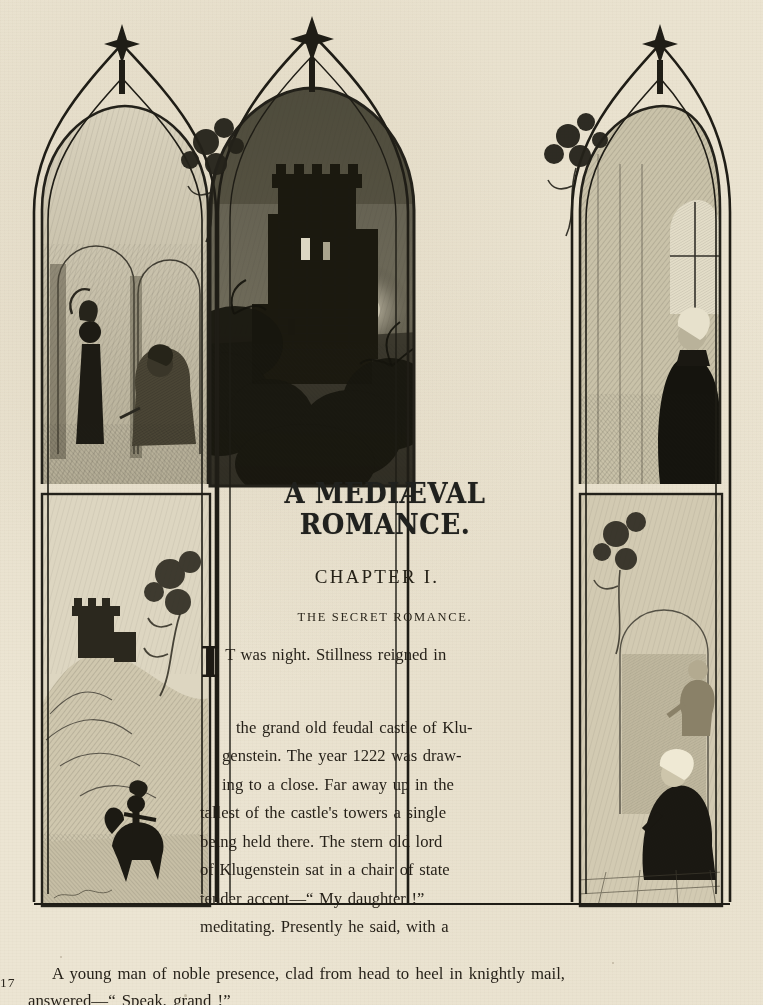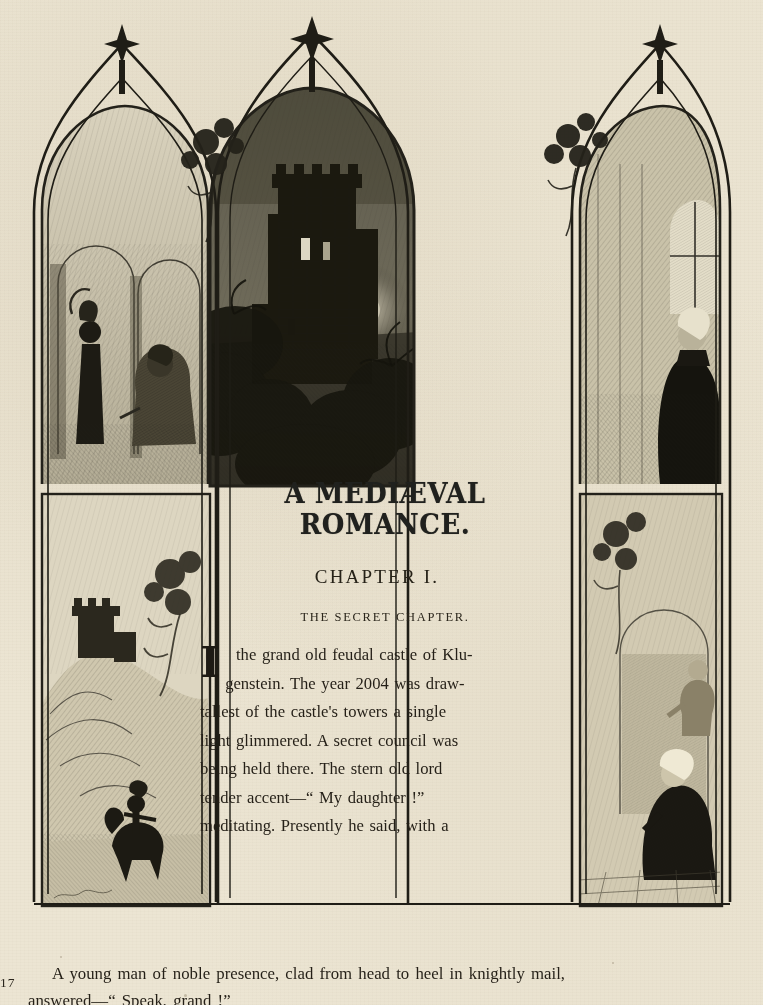--- a/index.html
+++ b/index.html
@@ -87,21 +87,21 @@
   .dropcap {
     float: left;
     font-family: "DejaVu Serif", serif;
     font-size: 43px;
     line-height: 0.82;
     padding: 4px 5px 0 0;
     font-weight: bold;
     color: #1d1a14;
   }
   .ln { display: block; white-space: nowrap; }
-  .ln.ind1 { padding-left: 36px; }
+  .ln.ind1 { padding-left: 36px; margin-top: 44px; }
   .ln.ind2 { padding-left: 22px; }
 
   
   .fullwidth {
     position: absolute;
     left: 28px;
     top: 925px;
     width: 706px;
     font-size: 16.8px;
     line-height: 1.62;
@@ -445,29 +445,31 @@
         <path d="M192,178 C180,184 172,180 168,172"></path>
         <path d="M556,154 C548,180 556,200 546,222"></path>
         <path d="M552,172 C540,178 532,174 528,166"></path>
       </g>
     </svg>
   </div>
 
   <div class="textcol">
     <h1 class="title">A MEDIÆVAL ROMANCE.</h1>
     <div class="chapter">CHAPTER I.</div>
-    <div class="subtitle">THE SECRET CHAPTER.</div>
+    <div class="subtitle">THE SECRET ROMANCE.</div>
 
     <div class="body-col">
       <span class="dropcap">I</span>
+      <span class="ln">T was night.  Stillness reigned in</span>
       <span class="ln ind1">the grand old feudal castle of Klu-</span>
-      <span class="ln ind2">genstein.  The year 2004 was draw-</span>
+      <span class="ln ind2">genstein.  The year 1222 was draw-</span>
+      <span class="ln ind2">ing to a close.  Far away up in the</span>
       <span class="ln">tallest of the castle's towers a single</span>
-      <span class="ln">light glimmered.  A secret council was</span>
       <span class="ln">being held there.  The stern old lord</span>
+      <span class="ln">of Klugenstein sat in a chair of state</span>
       <span class="ln">tender accent—“ My daughter !”</span>
       <span class="ln">meditating.  Presently he said, with a</span>
     </div>
   </div>
 
   <div class="fullwidth">
     <span class="l1">A young man of noble presence, clad from head to heel in knightly mail,</span>
     <span class="l2">answered—“ Speak, grand !”</span>
   </div>
 

